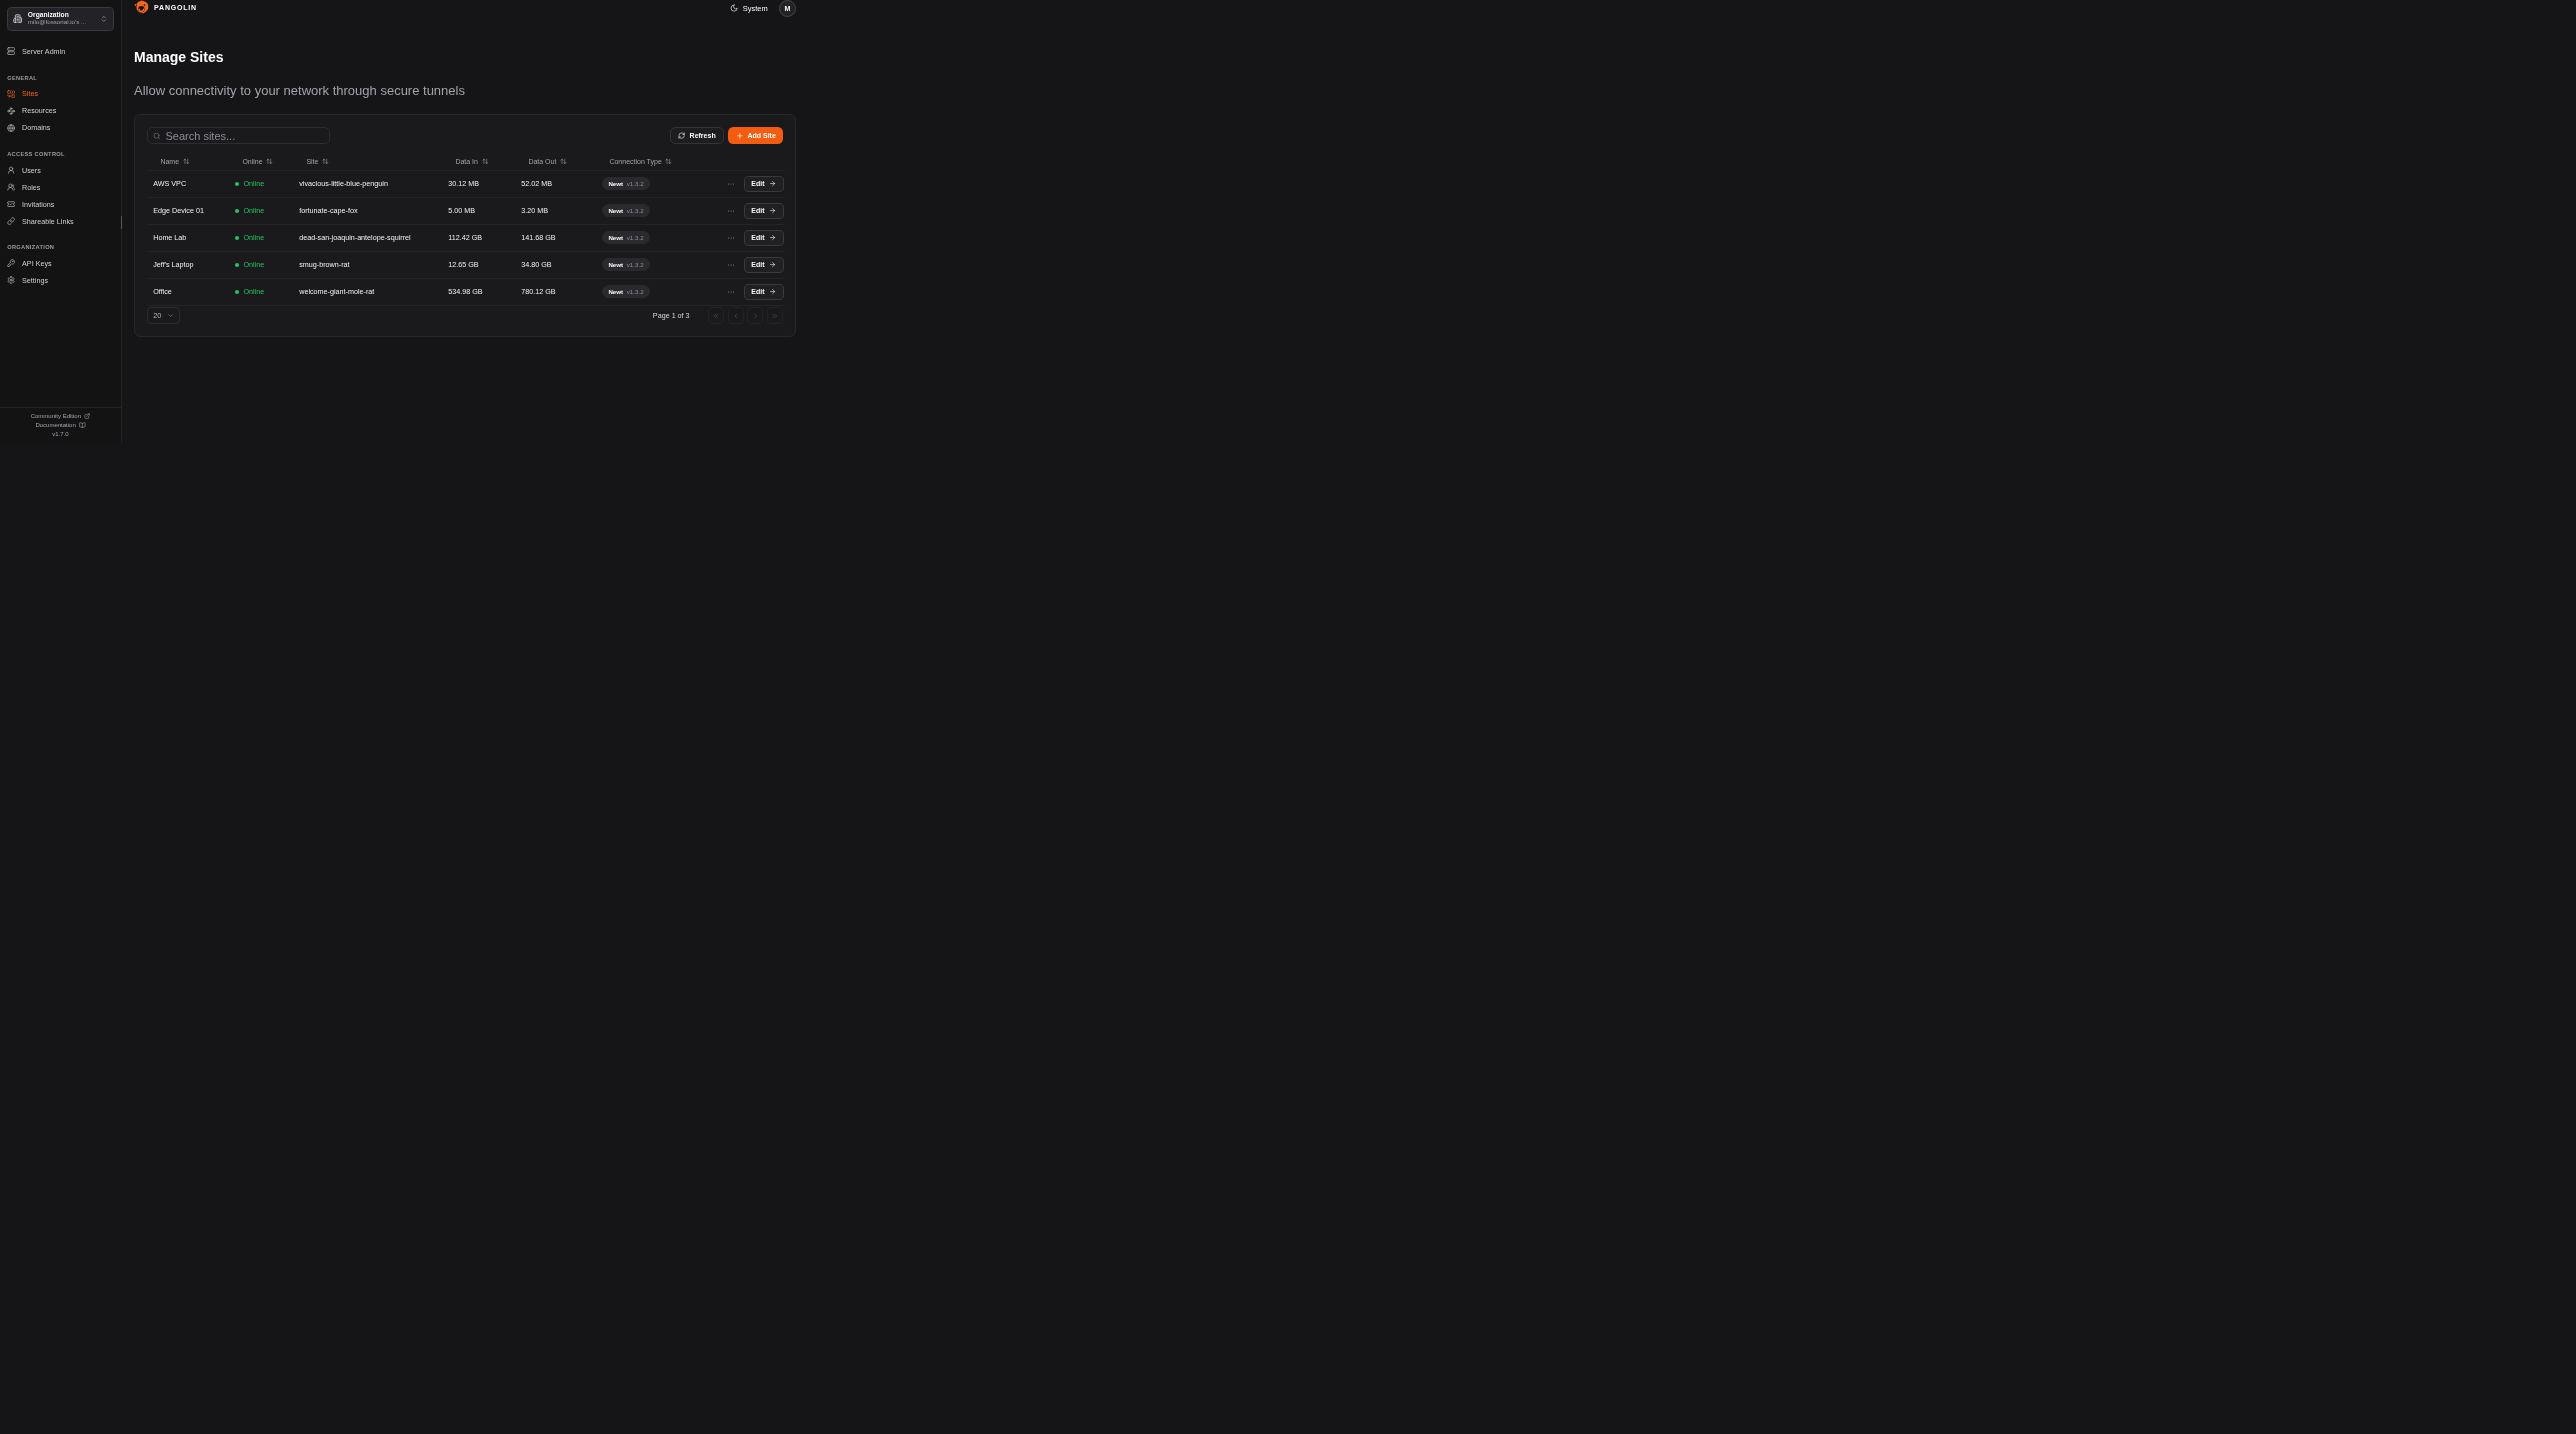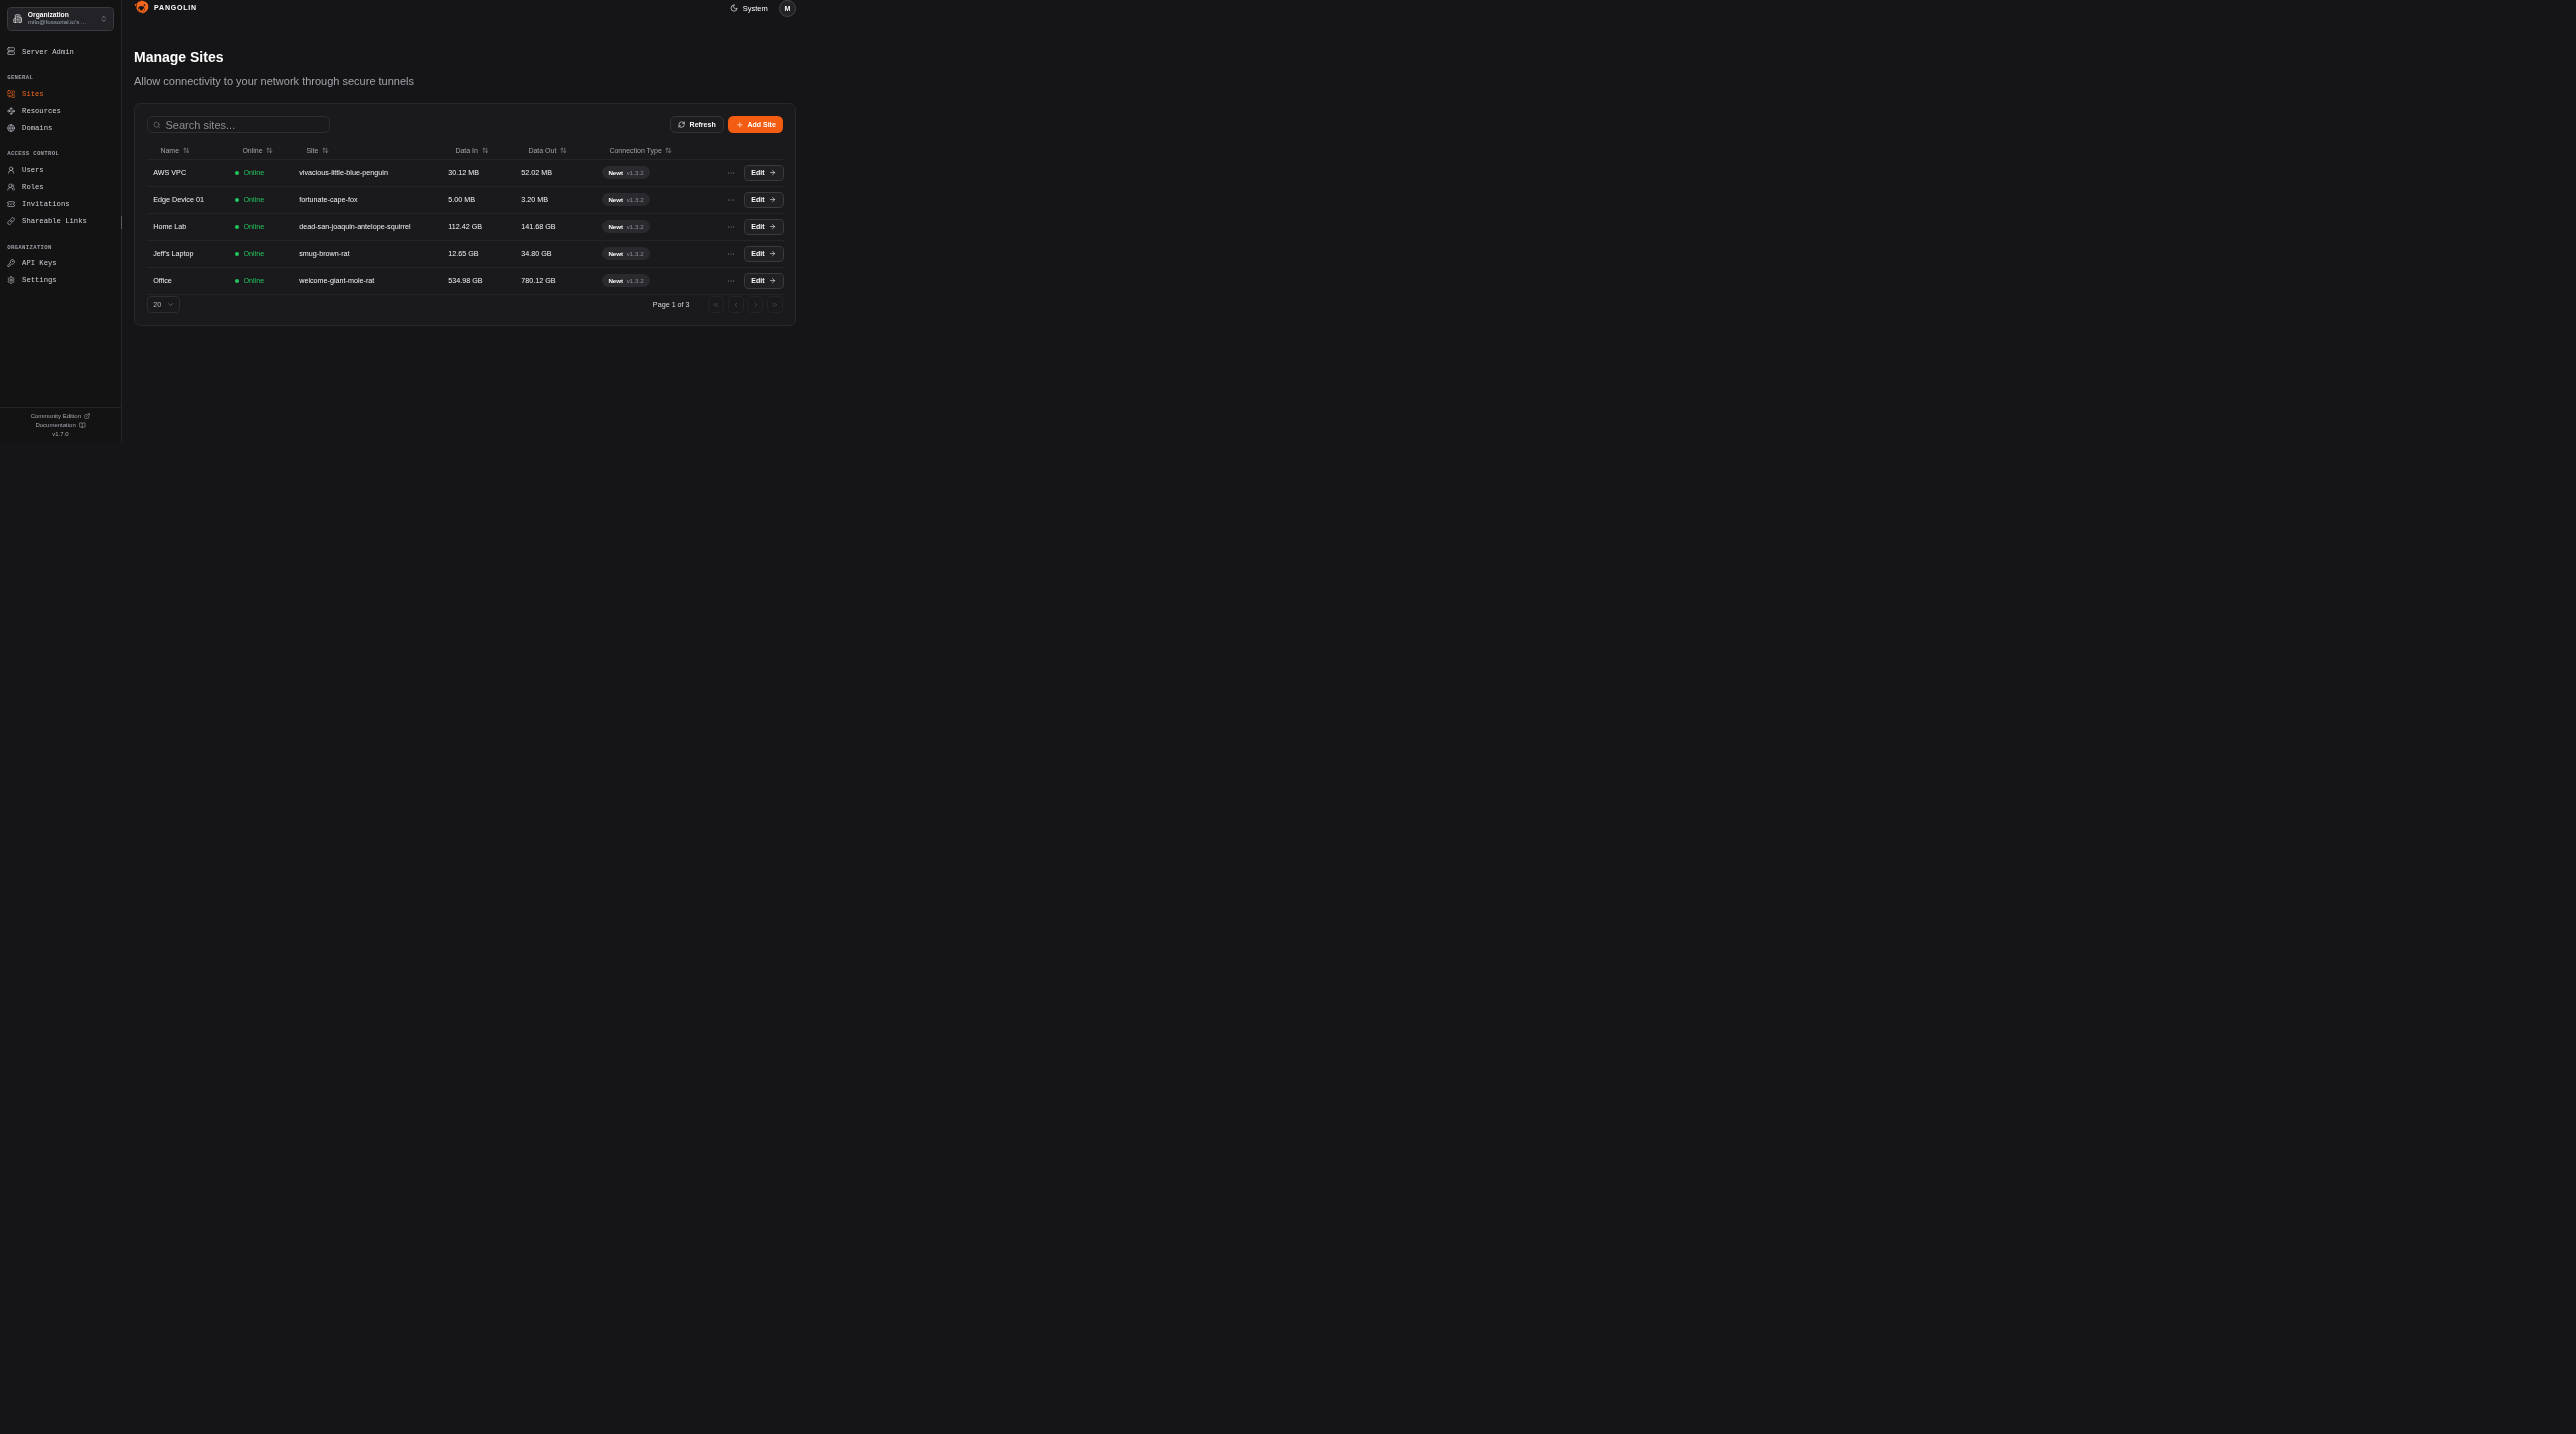--- a/index.html
+++ b/index.html
@@ -48,21 +48,21 @@
     padding:0 5.2px;
     color:var(--text);
     text-align:left;
   }
   .org-selector .ic{color:#e6e6ea;}
   .org-text{flex:1;min-width:0;display:flex;flex-direction:column;gap:1px;}
   .org-title{font-size:6.7px;font-weight:700;line-height:1.1;color:#fafafa;}
   .org-sub{font-size:6.2px;color:#9ca3af;line-height:1.1;white-space:nowrap;overflow:hidden;}
   .org-selector .chev{color:#a5a5ad;}
 
-  .nav{padding:12.4px 7.2px 0 7.2px;font-family:Liberation Mono, monospace;}
+  .nav{padding:12.4px 7.2px 0 7.2px;}
   .nav-item{
     display:flex;align-items:center;gap:6.7px;
     height:17px;width:100%;
     color:#cfcfd6;font-size:7.2px;
   }
   .nav-item .ic{color:#b9b9c1;}
   .nav-item.active{color:var(--orange);}
   .nav-item.active .ic{color:var(--orange);}
   .section-label{
     margin-top:9.8px;height:15.5px;
@@ -101,21 +101,21 @@
   .theme-toggle .ic{color:#e8e8ec;}
   .avatar{
     width:17px;height:17px;border-radius:50%;
     background:#232326;border:0.5px solid #45454c;
     display:flex;align-items:center;justify-content:center;
     font-size:7px;font-weight:700;color:#fafafa;
   }
 
   .page-header{padding:12.4px 12px 0 12px;}
   .page-title{font-size:14px;font-weight:700;color:#fff;}
-  .page-subtitle{margin-top:10px;font-size:11px;color:#a2a2ab;}
+  .page-subtitle{margin-top:18px;font-size:13px;color:#a2a2ab;}
 
   .card{
     margin:15.5px 12px 0 12px;
     background:var(--card);
     border:0.5px solid var(--border);
     border-radius:6.2px;
     padding:12px;
   }
   .toolbar{display:flex;align-items:center;}
   .search-wrap{position:relative;width:183px;}

